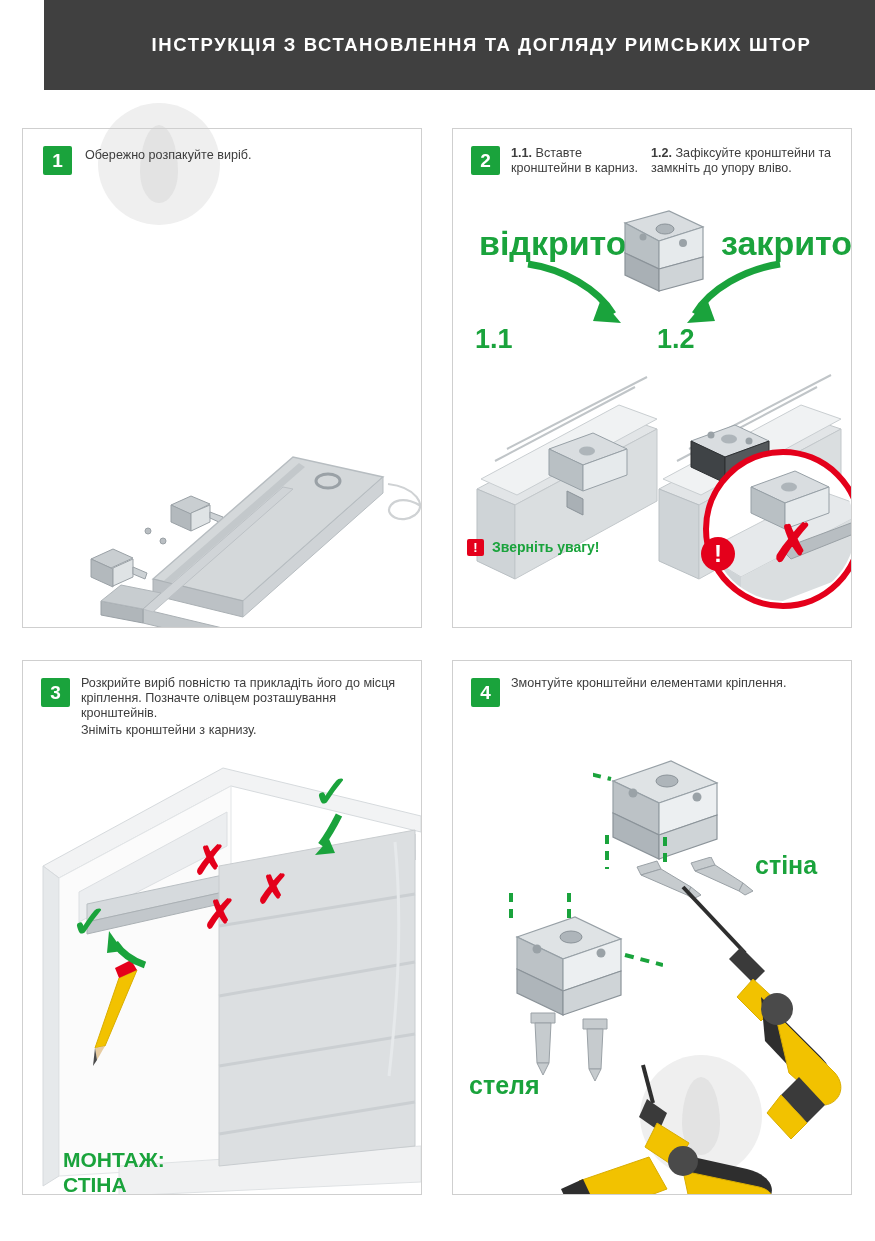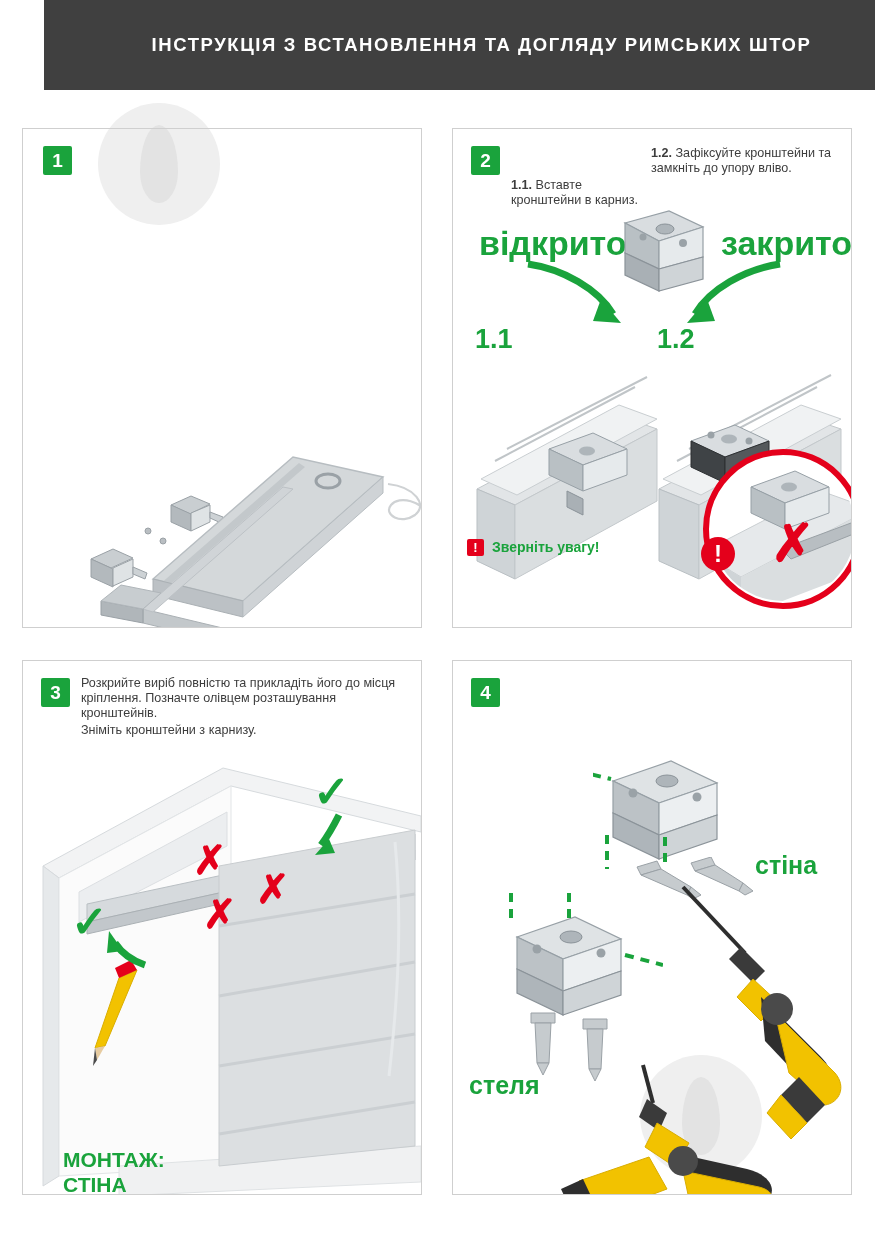--- a/index.html
+++ b/index.html
@@ -102,20 +102,21 @@
 
 <div class="wm" style="left:98px;top:103px;width:122px;height:122px;">
   <div class="leaf"></div>
 </div>
 <div class="wm" style="left:640px;top:1055px;width:122px;height:122px;">
   <div class="leaf"></div>
 </div>
 
 <div class="panel" id="panel1">
   <div class="step-num" style="left:20px;top:17px;">1</div>
+  <div class="step-text" style="left:62px;top:19px;width:300px;">Обережно розпакуйте виріб.</div>
 
   <svg style="position:absolute;left:20px;top:180px;" width="380" height="320" viewBox="0 0 380 320">
 
     <g>
       <path d="M48 250 l22 -10 l20 9 l-22 10 z" fill="#c9ced1" stroke="#9aa1a6" stroke-width="1"></path>
       <path d="M48 250 l0 18 l22 10 l0 -18 z" fill="#b3b9bd" stroke="#9aa1a6" stroke-width="1"></path>
       <path d="M70 259 l20 -9 l0 18 l-20 9 z" fill="#dfe3e5" stroke="#9aa1a6" stroke-width="1"></path>
       <path d="M90 258 l14 6 l-2 6 l-12 -5 z" fill="#cdd2d5" stroke="#9aa1a6" stroke-width="1"></path>
     </g>
     <g>
@@ -145,21 +146,21 @@
 
     <g class="cord">
       <path d="M345 175 C 372 178, 385 196, 372 206 C 358 216, 340 206, 348 196 C 356 186, 380 192, 386 208"></path>
       <circle cx="388" cy="212" r="4" fill="#cfd2d4" stroke="#b7bdc1"></circle>
     </g>
   </svg>
 </div>
 
 <div class="panel" id="panel2">
   <div class="step-num" style="left:18px;top:17px;">2</div>
-  <div class="step-text" style="left:58px;top:17px;width:130px;margin-top:32px;">
+  <div class="step-text" style="left:58px;top:17px;width:130px;">
     <b>1.1.</b><span> Вставте кронштейни в карниз.</span>
   </div>
   <div class="step-text" style="left:198px;top:17px;width:190px;">
     <b>1.2.</b><span> Зафіксуйте кронштейни та замкніть до упору вліво.</span>
   </div>
 
   <div class="green-label big-green" style="left:26px;top:95px;">відкрито</div>
   <div class="green-label big-green" style="left:268px;top:95px;">закрито</div>
 
   <svg class="arrow-green" style="position:absolute;left:70px;top:130px;" width="110" height="70" viewBox="0 0 110 70">
@@ -296,20 +297,21 @@
   </svg>
 
   <div class="mount-label" style="left:40px;top:462px;">
     <div>монтаж:</div>
     <div>стіна</div>
   </div>
 </div>
 
 <div class="panel" id="panel4">
   <div class="step-num" style="left:18px;top:17px;">4</div>
+  <div class="step-text" style="left:58px;top:15px;width:300px;">Змонтуйте кронштейни елементами кріплення.</div>
 
   <svg style="position:absolute;left:140px;top:80px;" width="160" height="130" viewBox="0 0 160 130">
     <path d="M20 40 L78 20 L124 42 L66 62 Z" fill="#dfe3e5" stroke="#97a0a6" stroke-width="1.2"></path>
     <path d="M20 40 L20 72 L66 94 L66 62 Z" fill="#bcc2c6" stroke="#97a0a6" stroke-width="1.2"></path>
     <path d="M66 62 L124 42 L124 74 L66 94 Z" fill="#eceff1" stroke="#97a0a6" stroke-width="1.2"></path>
     <ellipse cx="74" cy="40" rx="11" ry="6" fill="#aeb5ba" stroke="#8b9399"></ellipse>
     <circle cx="40" cy="52" r="4.5" fill="#9aa2a7"></circle>
     <circle cx="104" cy="56" r="4.5" fill="#9aa2a7"></circle>
     <path d="M20 72 L66 94 L66 118 L20 96 Z" fill="#aeb5ba" stroke="#8b9399" stroke-width="1.2"></path>
     <path d="M66 94 L124 74 L124 98 L66 118 Z" fill="#cfd4d7" stroke="#8b9399" stroke-width="1.2"></path>

